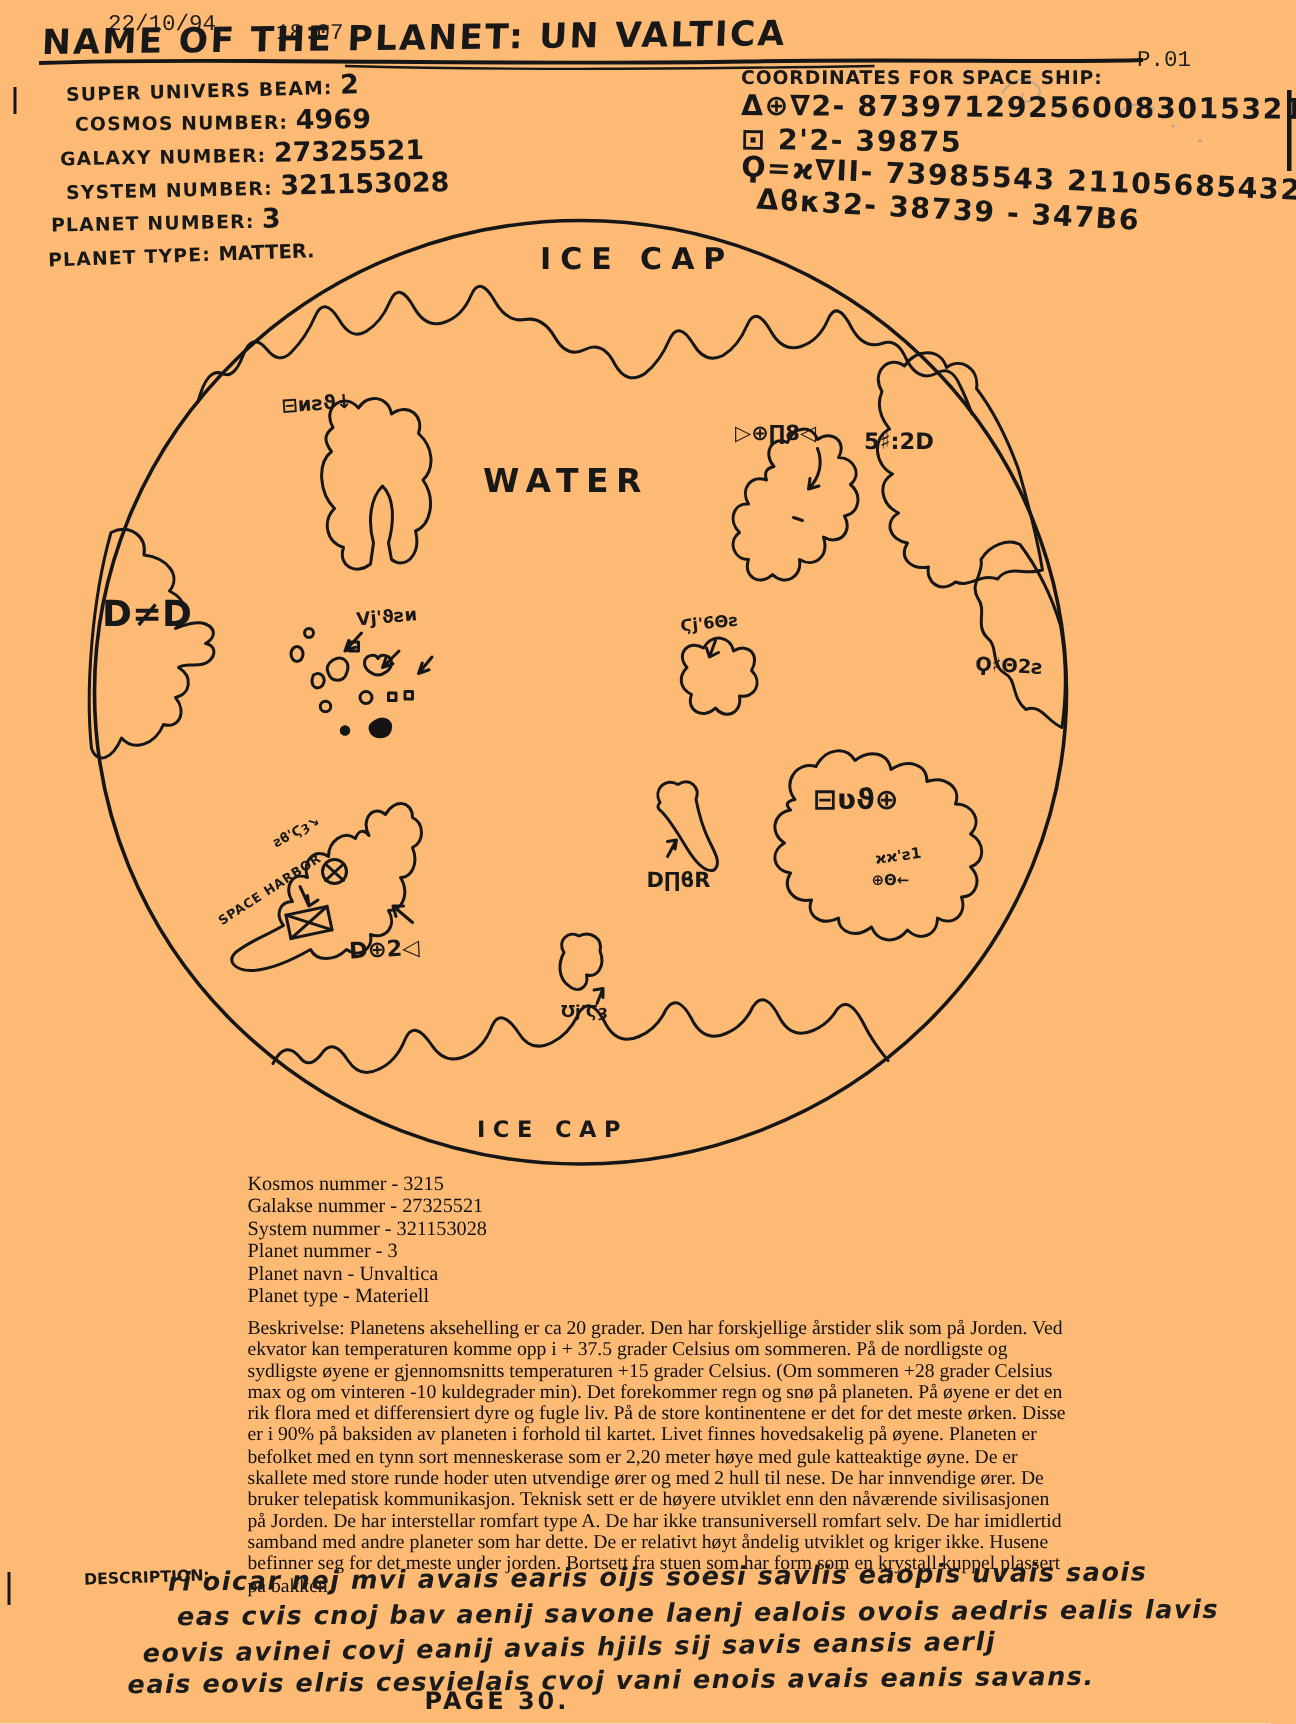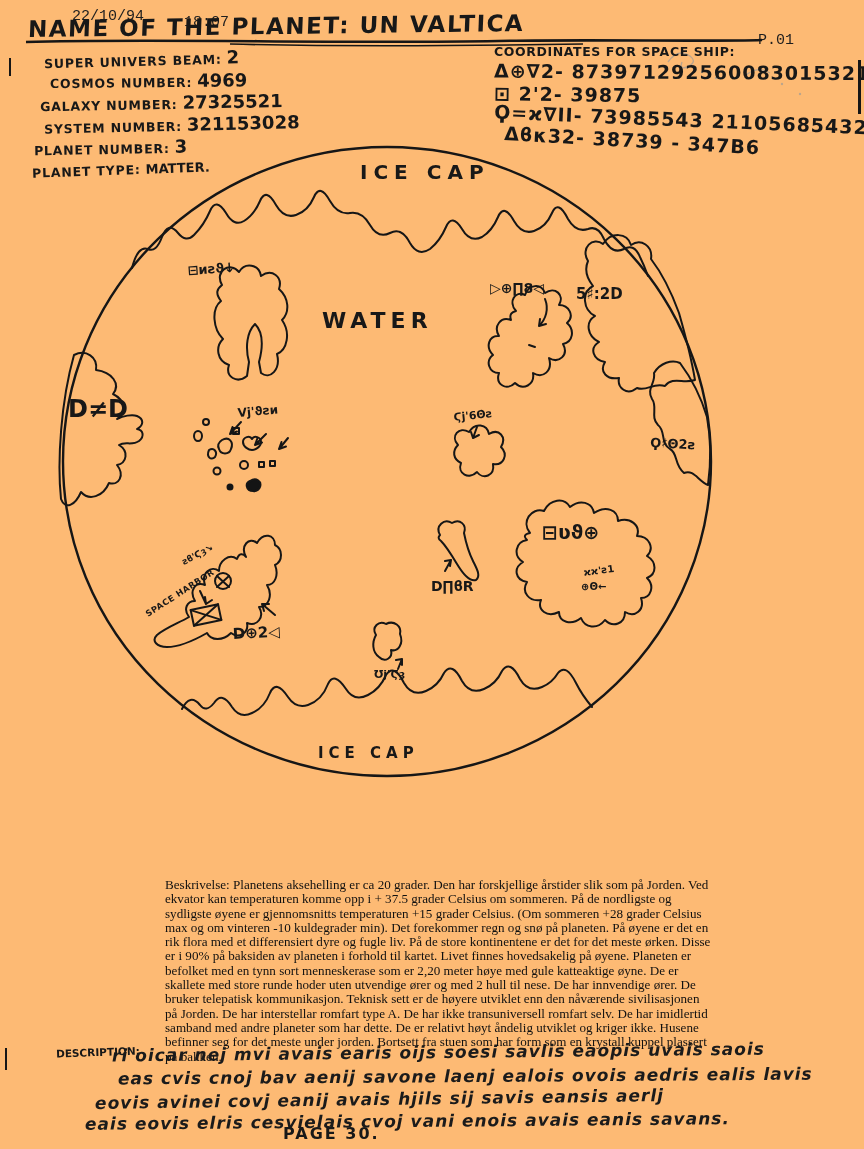--- a/index.html
+++ b/index.html
@@ -157,20 +157,28 @@
     <text x="502" y="406" font-size="19">⊟ʋϑ⊕</text>
     <text x="544" y="443" font-size="10" transform="rotate(-8 544 443)">ϰϰ'ƨ1</text>
     <text x="541" y="457" font-size="10">⊕Θ←</text>
     <text x="193" y="506" font-size="15" transform="rotate(-3 193 506)">D⊕2◁</text>
     <text x="144" y="432" font-size="9" transform="rotate(-28 144 432)">ƨϐ'Ϛȝ↘</text>
     <text x="108" y="484" font-size="8.5" letter-spacing="0.5" transform="rotate(-33 108 484)">SPACE HARBOR</text>
     <text x="391" y="458" font-size="14">D∏ϐR</text>
     <text x="334" y="545" font-size="11">Ʊϳ'Ϛȝ</text>
   </svg>
 
+  <div class="abs typed" style="left:165px;top:781px;">
+    <div>Kosmos nummer - 3215</div>
+    <div>Galakse nummer - 27325521</div>
+    <div>System nummer - 321153028</div>
+    <div>Planet nummer - 3</div>
+    <div>Planet navn - Unvaltica</div>
+    <div>Planet type - Materiell</div>
+  </div>
 
   <div class="abs desc" style="left:165px;top:878px;">Beskrivelse: Planetens aksehelling er ca 20 grader. Den har forskjellige årstider slik som på Jorden. Ved ekvator kan temperaturen komme opp i + 37.5 grader Celsius om sommeren. På de nordligste og sydligste øyene er gjennomsnitts temperaturen +15 grader Celsius. (Om sommeren +28 grader Celsius max og om vinteren -10 kuldegrader min). Det forekommer regn og snø på planeten. På øyene er det en rik flora med et differensiert dyre og fugle liv. På de store kontinentene er det for det meste ørken. Disse er i 90% på baksiden av planeten i forhold til kartet. Livet finnes hovedsakelig på øyene. Planeten er befolket med en tynn sort menneskerase som er 2,20 meter høye med gule katteaktige øyne. De er skallete med store runde hoder uten utvendige ører og med 2 hull til nese. De har innvendige ører. De bruker telepatisk kommunikasjon. Teknisk sett er de høyere utviklet enn den nåværende sivilisasjonen på Jorden. De har interstellar romfart type A. De har ikke transuniversell romfart selv. De har imidlertid samband med andre planeter som har dette. De er relativt høyt åndelig utviklet og kriger ikke. Husene befinner seg for det meste under jorden. Bortsett fra stuen som har form som en krystall kuppel plassert på bakken.</div>
 
   <div class="abs hw" style="left:56px;top:1046px;font-size:10.5px;transform:rotate(-2deg);">DESCRIPTION:</div>
   <div class="abs alien" style="left:112px;top:1042px;transform:rotate(-0.6deg);">ri oicar nej mvi avais earis oijs soesi savlis eaopis uvais saois</div>
   <div class="abs alien" style="left:118px;top:1066px;transform:rotate(-0.4deg);">eas cvis cnoj bav aenij savone laenj ealois ovois aedris ealis lavis</div>
   <div class="abs alien" style="left:95px;top:1089px;transform:rotate(-0.8deg);">eovis avinei covj eanij avais hjils sij savis eansis aerlj</div>
   <div class="abs alien" style="left:85px;top:1111px;transform:rotate(-0.5deg);">eais eovis elris cesvielais cvoj vani enois avais eanis savans.</div>
   <div class="abs hw" style="left:283px;top:1124px;font-size:16px;letter-spacing:2px;">PAGE 30.</div>
 

